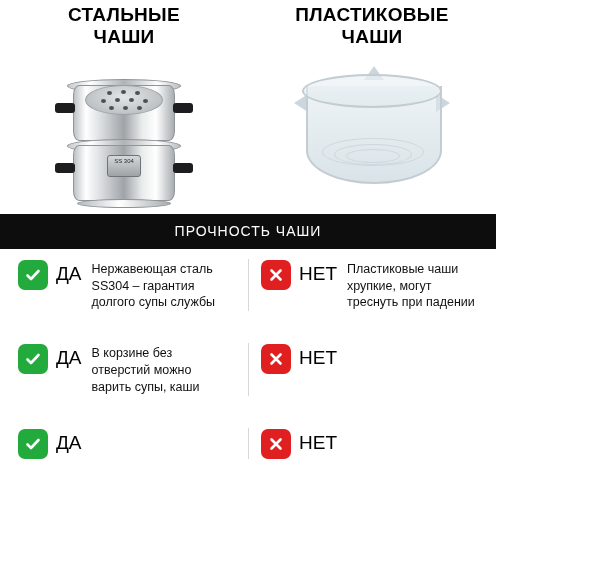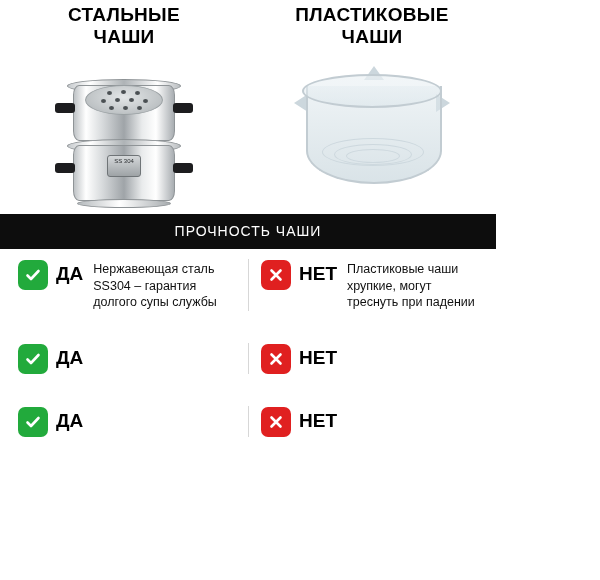--- a/index.html
+++ b/index.html
@@ -243,21 +243,21 @@
     display: flex;
     align-items: center;
     justify-content: center;
     margin-top: 1px;
   }
   .mark.yes { background: #22aa3c; }
   .mark.no  { background: #e02020; }
   .mark svg { display: block; }
   .verdict {
     font-size: 19px;
-    font-weight: bold;
+    font-weight: normal;
     margin: 0 10px 0 8px;
     line-height: 30px;
     flex: 0 0 auto;
     color: #000;
   }
   .desc {
     font-size: 12.5px;
     line-height: 1.35;
     color: #111;
     white-space: pre-line;
@@ -350,20 +350,23 @@
   <div class="gap"></div>
 
   <div class="cmp-row">
     <div class="cmp-half left">
       <div class="mark yes">
         <svg width="18" height="18" viewBox="0 0 18 18">
             <path d="M3.5 9.5 L7 13 L14.5 5" stroke="#ffffff" stroke-width="2.6" fill="none" stroke-linecap="round" stroke-linejoin="round"></path>
           </svg>
       </div>
       <div class="verdict">ДА</div>
+      <div class="desc">В корзине без
+отверстий можно
+варить супы, каши</div>
     </div>
     <div class="cmp-half right">
       <div class="mark no">
         <svg width="18" height="18" viewBox="0 0 18 18">
             <path d="M4.5 4.5 L13.5 13.5 M13.5 4.5 L4.5 13.5" stroke="#ffffff" stroke-width="2.6" fill="none" stroke-linecap="round"></path>
           </svg>
       </div>
       <div class="verdict">НЕТ</div>
     </div>
   </div>

